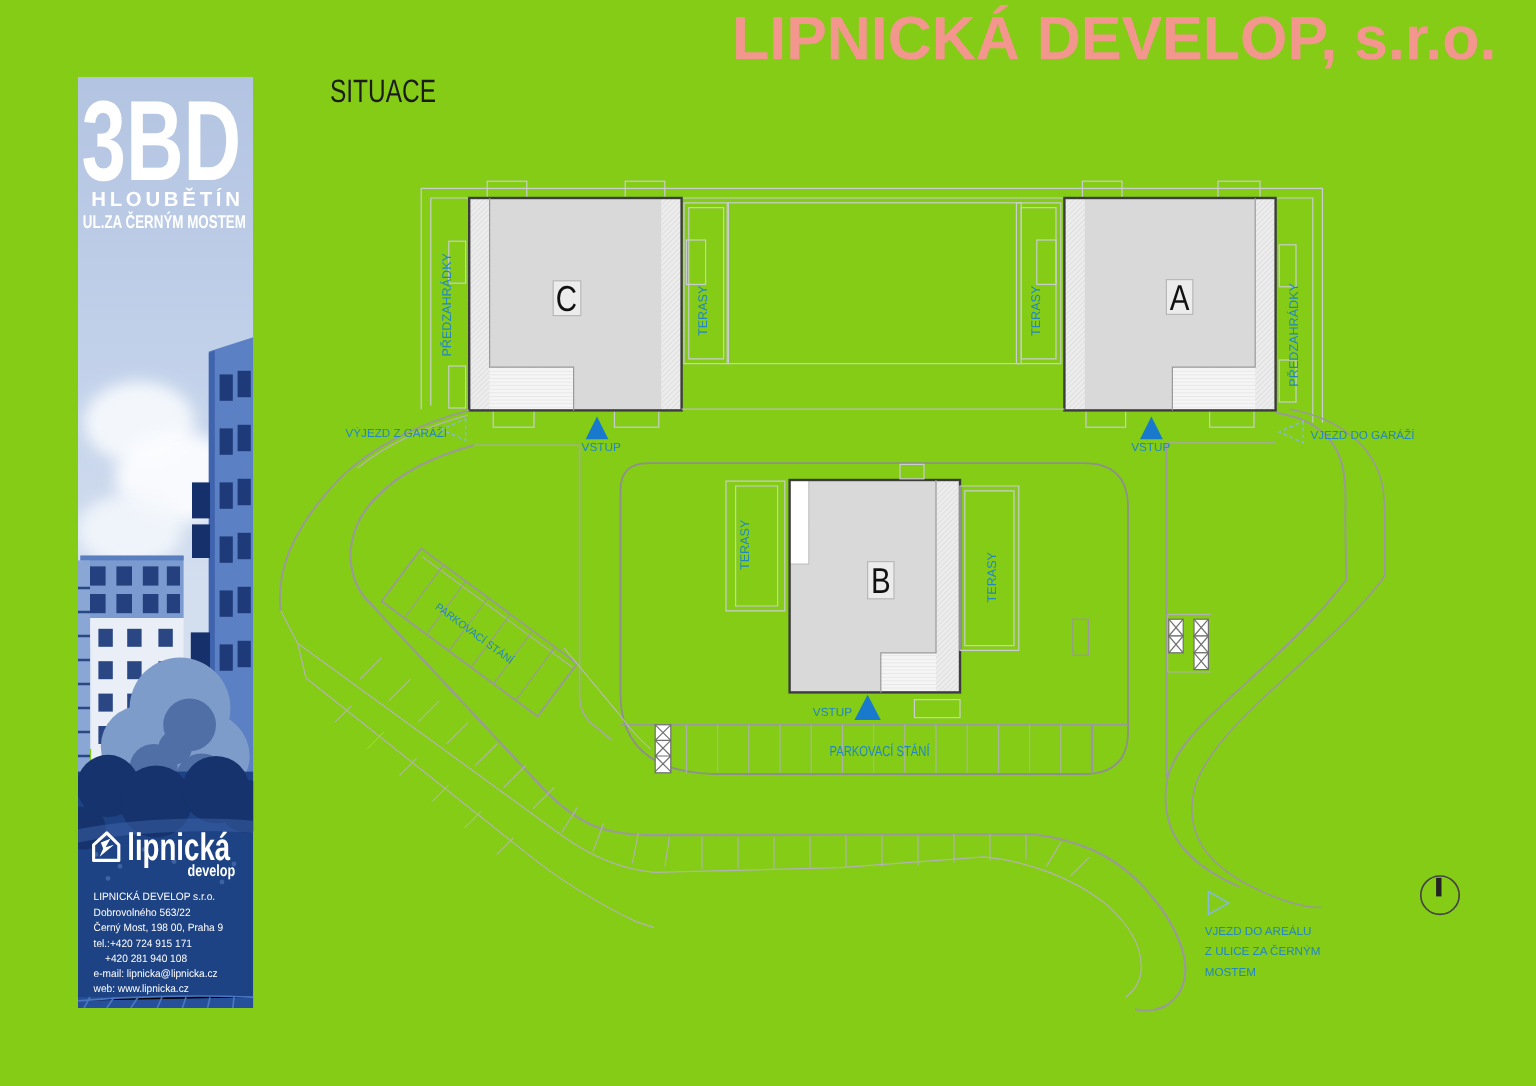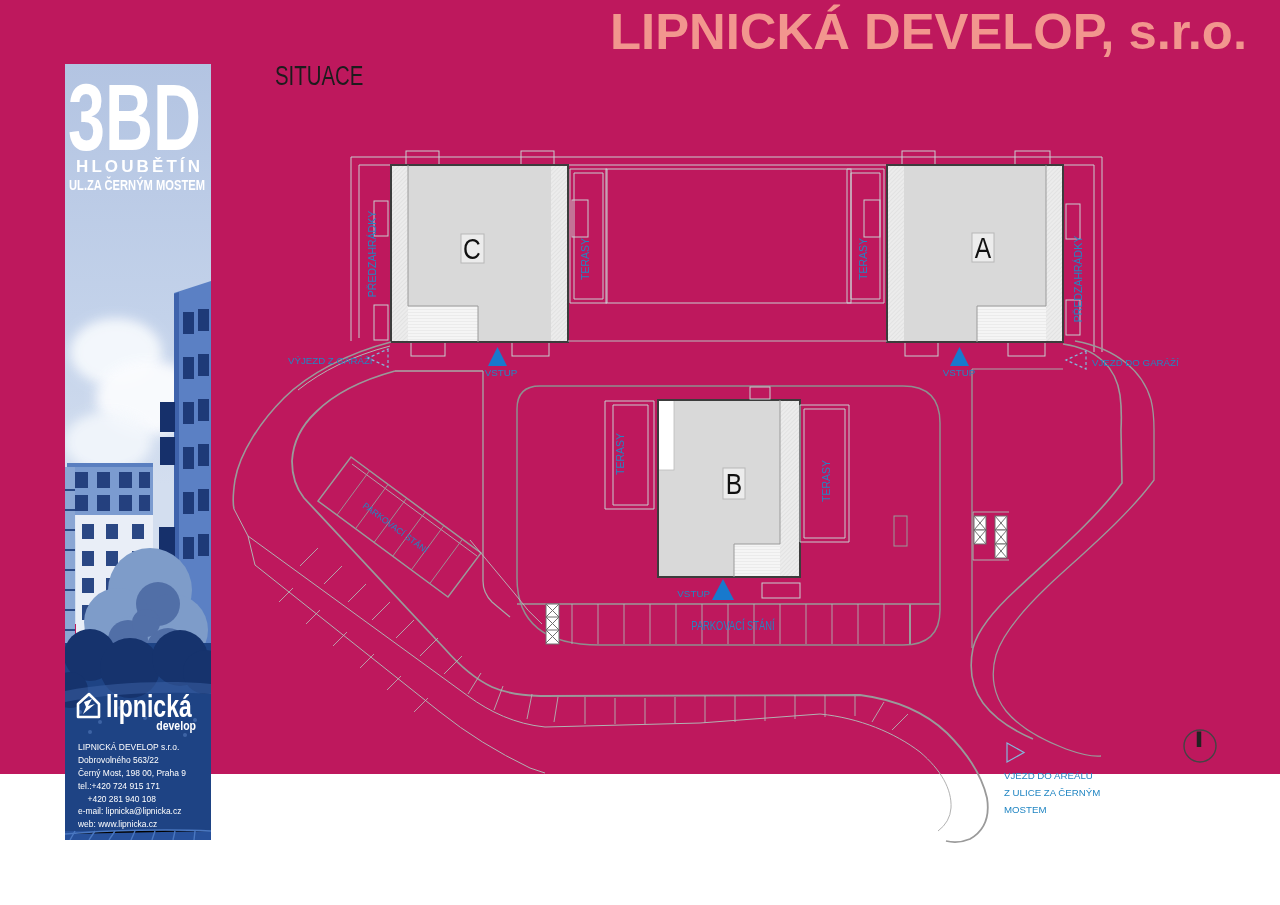--- a/index.html
+++ b/index.html
@@ -1,17 +1,17 @@
 <!DOCTYPE html>
 <html><head>
 <meta charset="utf-8">
 <style>
 html,body{margin:0;padding:0;background:#fff;width:1280px;height:905px;overflow:hidden;
 font-family:"Liberation Sans", sans-serif;}
-#page{position:relative;width:1280px;height:774px;background:#be185d;}
+#page{position:relative;width:1280px;height:905px;background:#84cc16;}
 svg{position:absolute;left:0;top:0;}
 </style>
 </head>
 <body>
 <div id="page">
 <svg width="1280" height="905" viewBox="0 0 1280 905">
 <defs>
 <pattern id="hatch" width="3" height="3" patternUnits="userSpaceOnUse" patternTransform="rotate(45)">
 <rect width="3" height="3" fill="#ececec"></rect>
 <line x1="0" y1="0" x2="0" y2="3" stroke="#d8d8d8" stroke-width="1"></line>

